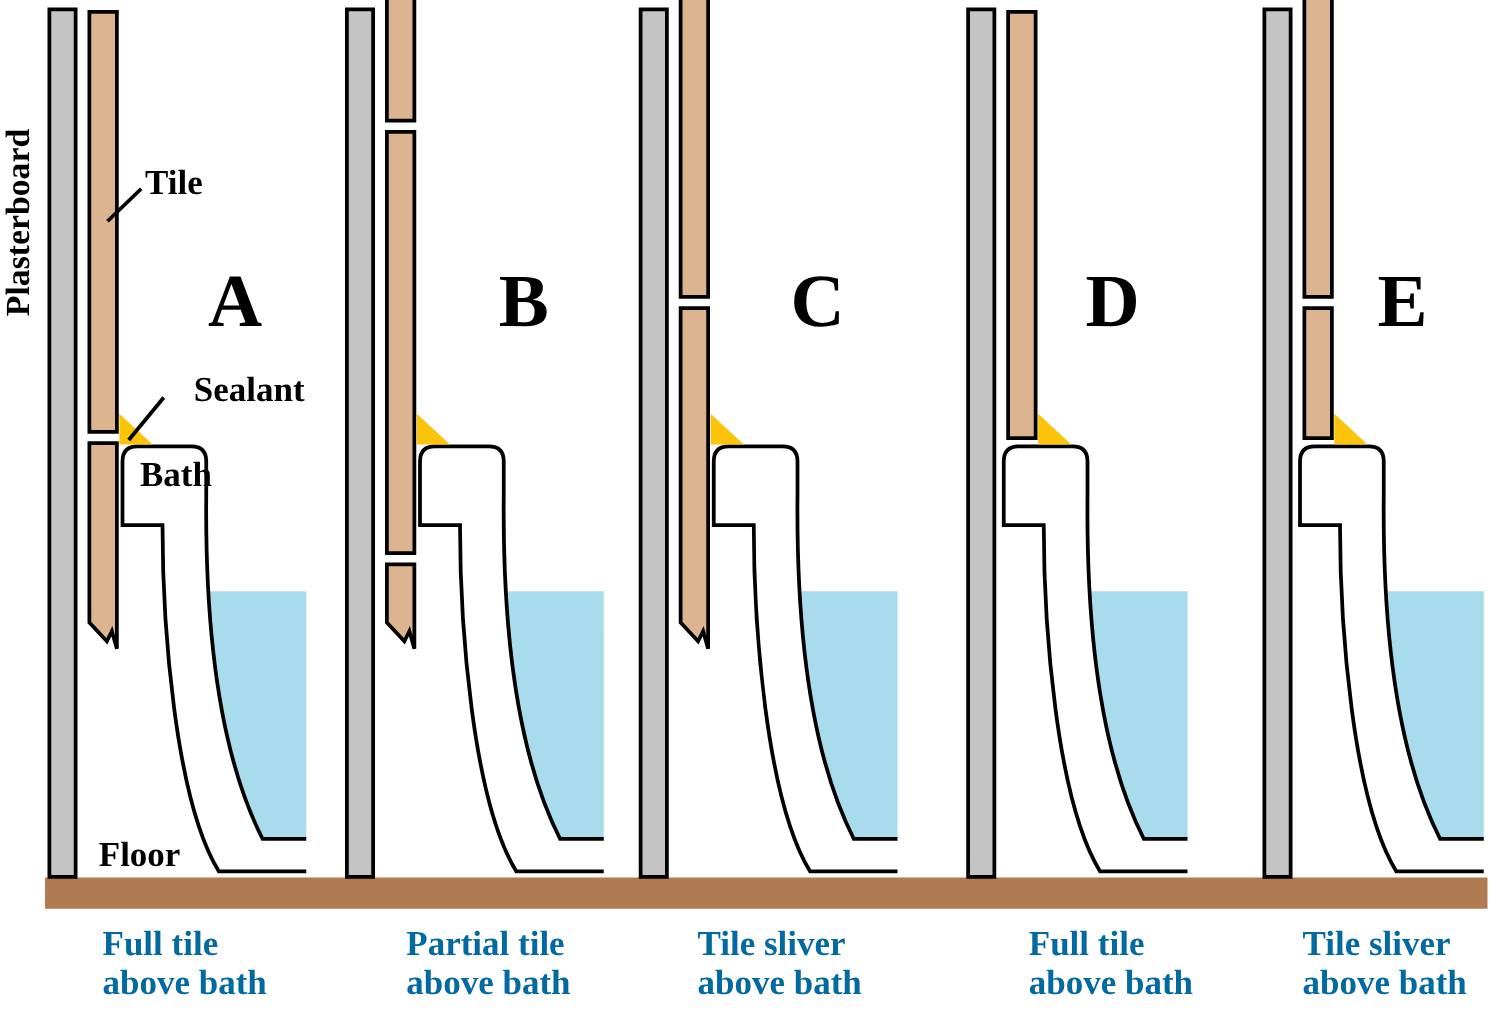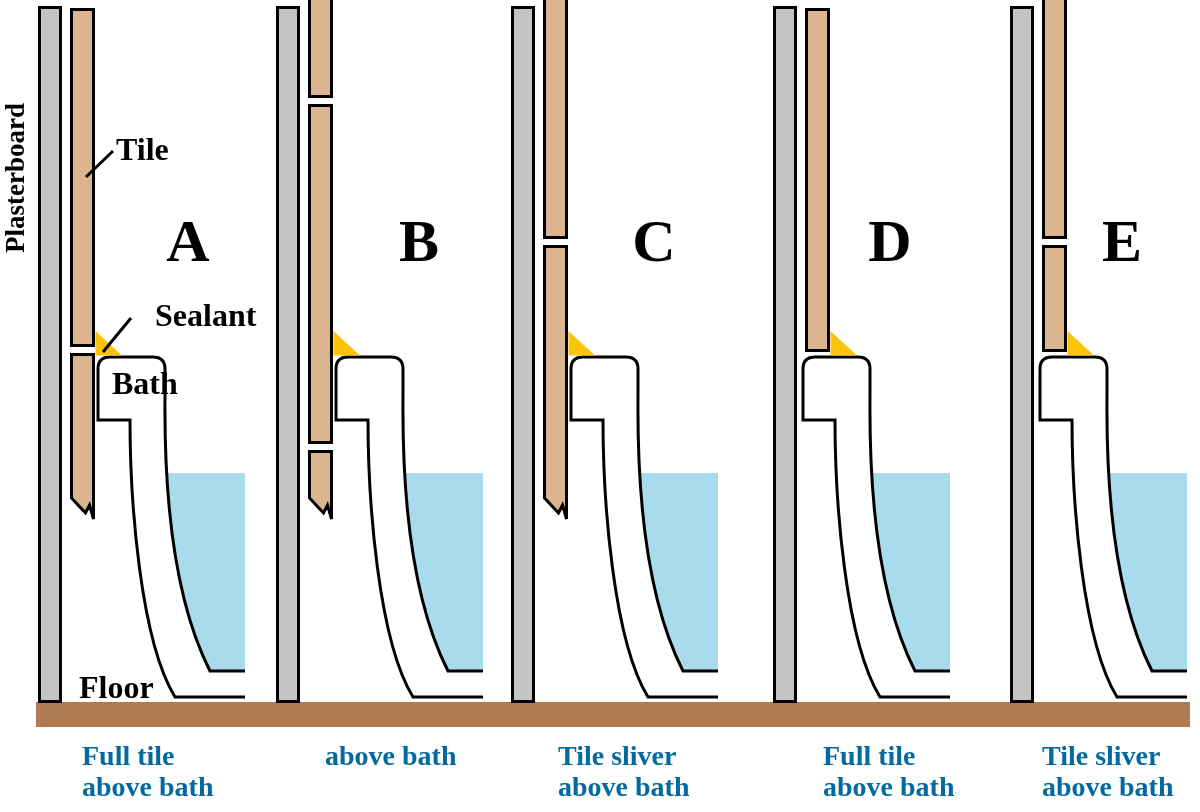--- a/index.html
+++ b/index.html
@@ -7,21 +7,21 @@
     position:relative;
     width:1200px;height:812px;
     background:#fff;
     overflow:hidden;
     font-family:"Liberation Serif", serif;
   }
   #diagram{position:absolute;left:0;top:0;}
   .lbl{
     position:absolute;
     font-weight:bold;
-    font-size:32px;
+    font-size:28px;
     color:#000;
     white-space:nowrap;
     line-height:1;
   }
   .plasterboard-label{
     left:15px;top:178px;
     transform:translate(-50%,-50%) rotate(-90deg);
     font-size:27px;
   }
   .tile-label{left:116px;top:133px;}
@@ -118,20 +118,21 @@
   <div class="panel-letter letter-b">B</div>
   <div class="panel-letter letter-c">C</div>
   <div class="panel-letter letter-d">D</div>
   <div class="panel-letter letter-e">E</div>
 
   <div class="caption cap-a">
     <div>Full tile</div>
     <div>above bath</div>
   </div>
   <div class="caption cap-b">
+    <div>Partial tile</div>
     <div>above bath</div>
   </div>
   <div class="caption cap-c">
     <div>Tile sliver</div>
     <div>above bath</div>
   </div>
   <div class="caption cap-d">
     <div>Full tile</div>
     <div>above bath</div>
   </div>

